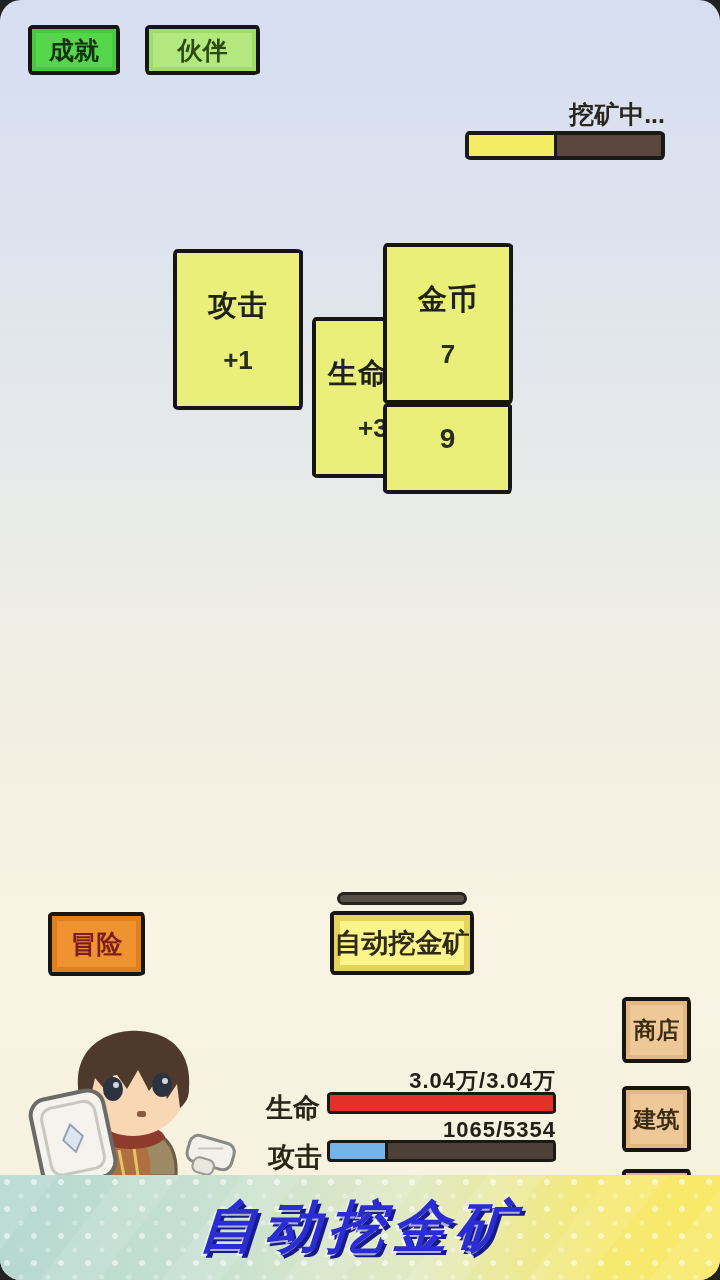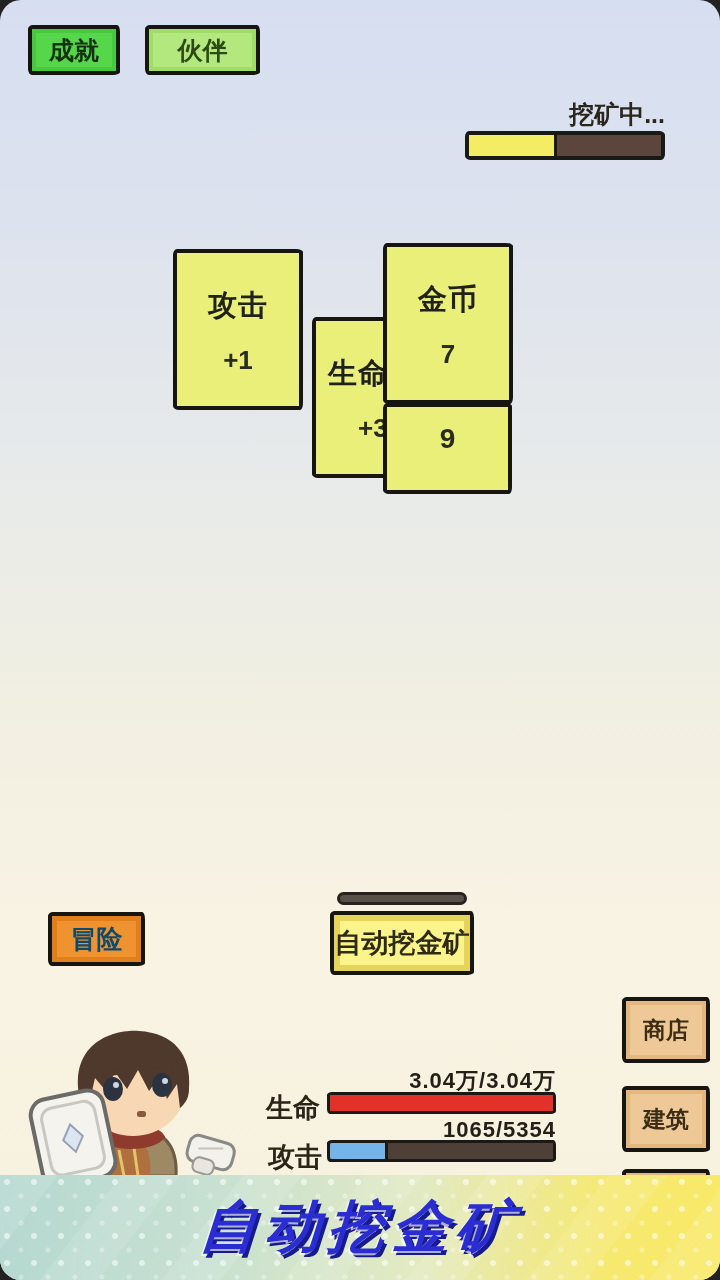--- a/index.html
+++ b/index.html
@@ -33,27 +33,27 @@
   }
   .card .c-title{margin-top:33px;font-size:29px;font-weight:bold;color:#20221a;letter-spacing:1px;}
   .card .c-value{margin-top:19px;font-size:26px;font-weight:bold;color:#2a2c20;}
   .card-attack{left:173px;top:249px;z-index:1;}
   .card-life{left:312px;top:317px;z-index:1;align-items:flex-start;}
   .card-life .c-title{padding-left:12px;}
   .card-life .c-value{padding-left:42px;}
   .card-gold{left:383px;top:243px;z-index:3;}
   .card-gold2{left:383px;top:403px;width:129px;height:91px;z-index:2;}
   .card-gold2 .c-value{margin-top:16px;font-size:28px;}
-  .btn-adventure{left:48px;top:912px;width:97px;height:54px;font-size:26px;
-    background:#ef9330;box-shadow:inset 0 0 0 5px #e07f1c;color:#0c4a6e;}
+  .btn-adventure{left:48px;top:912px;width:97px;height:64px;font-size:26px;
+    background:#ef9330;box-shadow:inset 0 0 0 5px #e07f1c;color:#7f1d1d;}
   .energy-bar{position:absolute;left:337px;top:892px;width:130px;height:13px;
     background:#57514a;border:3px solid #26231f;border-radius:7px;box-sizing:border-box;}
   .btn-hold{left:330px;top:911px;width:144px;height:64px;font-size:27px;
     background:#faf48a;box-shadow:inset 0 0 0 6px #e5d45c;color:#2e2a16;}
-  .btn-side{width:88px;height:66px;font-size:23px;left:622px;
+  .btn-side{width:69px;height:66px;font-size:23px;left:622px;
     background:#eec997;box-shadow:inset 0 0 0 4px #e2b87e;color:#3c2c14;}
   .btn-shop{top:997px;}
   .btn-build{top:1086px;text-align:center;}
   .btn-partial{top:1169px;height:40px;z-index:5;}
   .hero{position:absolute;left:20px;top:1026px;width:218px;height:150px;z-index:6;}
   .stat-label{position:absolute;font-size:27px;font-weight:bold;color:#2b2418;}
   .stat-value{position:absolute;left:328px;width:228px;text-align:right;
     font-size:22px;font-weight:bold;color:#232018;letter-spacing:1px;}
   .stat-bar{position:absolute;left:327px;width:229px;height:22px;box-sizing:border-box;
     border:3px solid #1b1914;border-radius:5px 3px 5px 3px / 3px 5px 3px 5px;}

